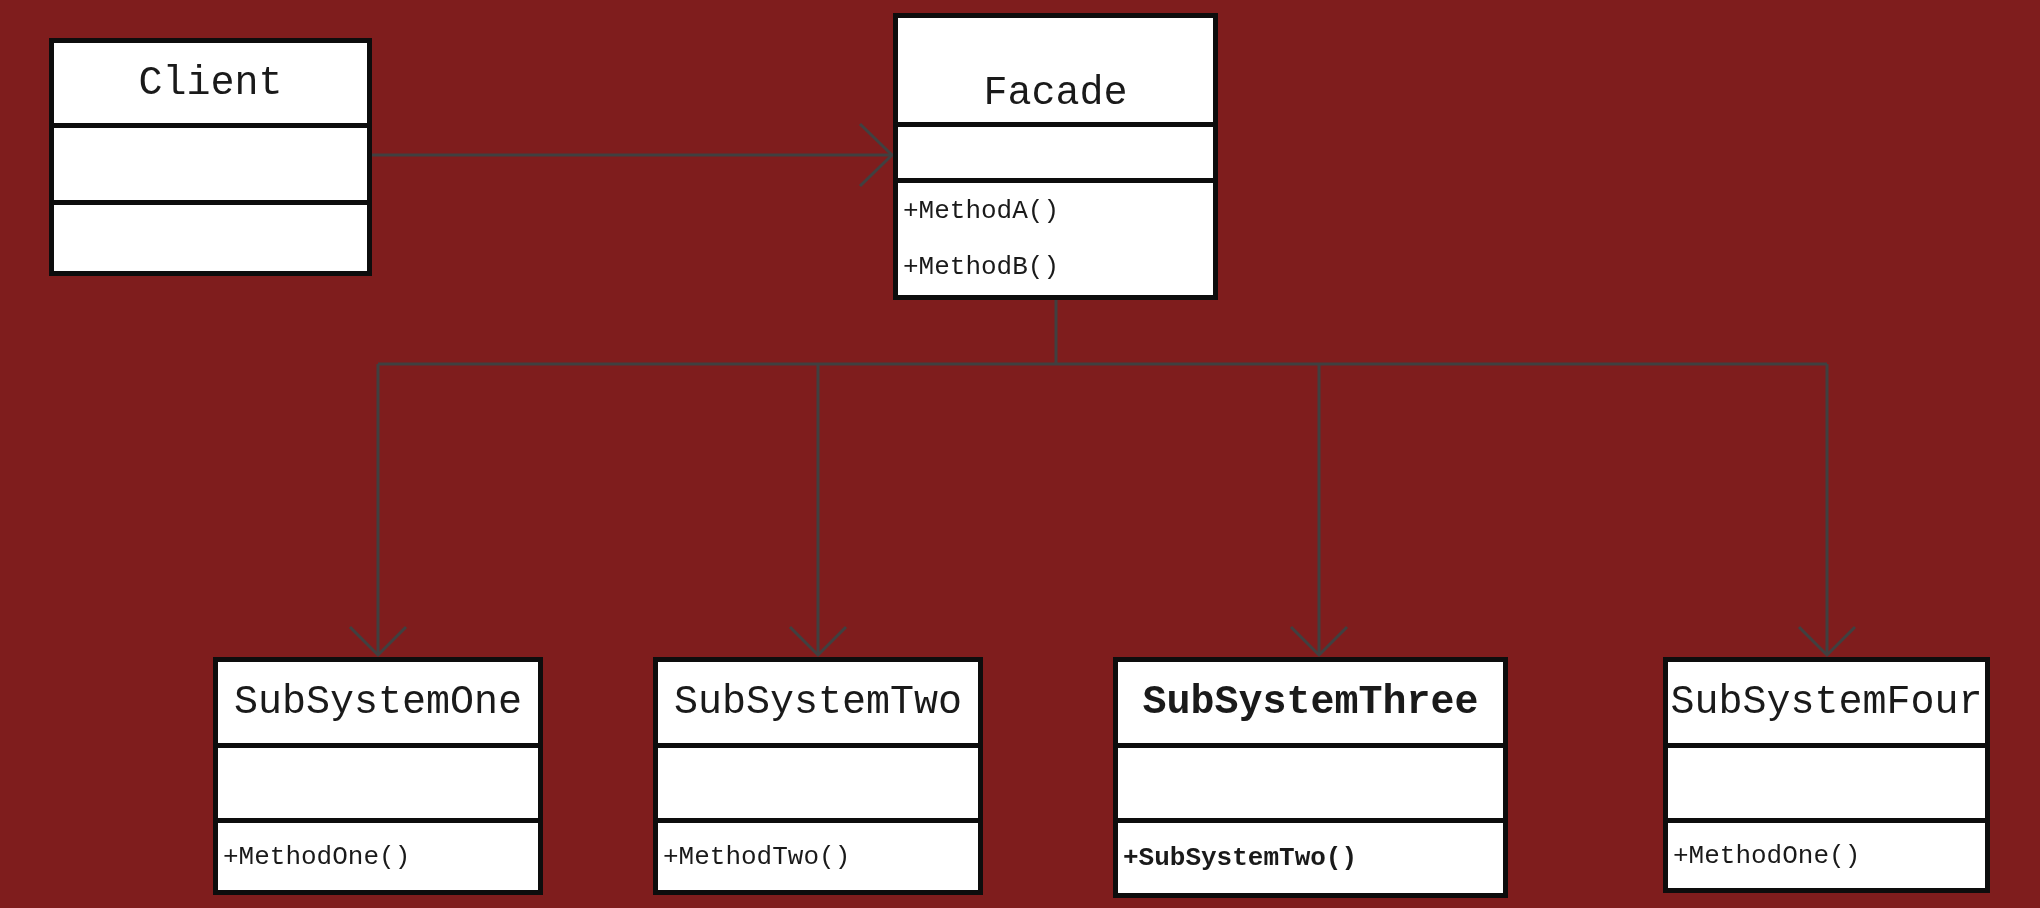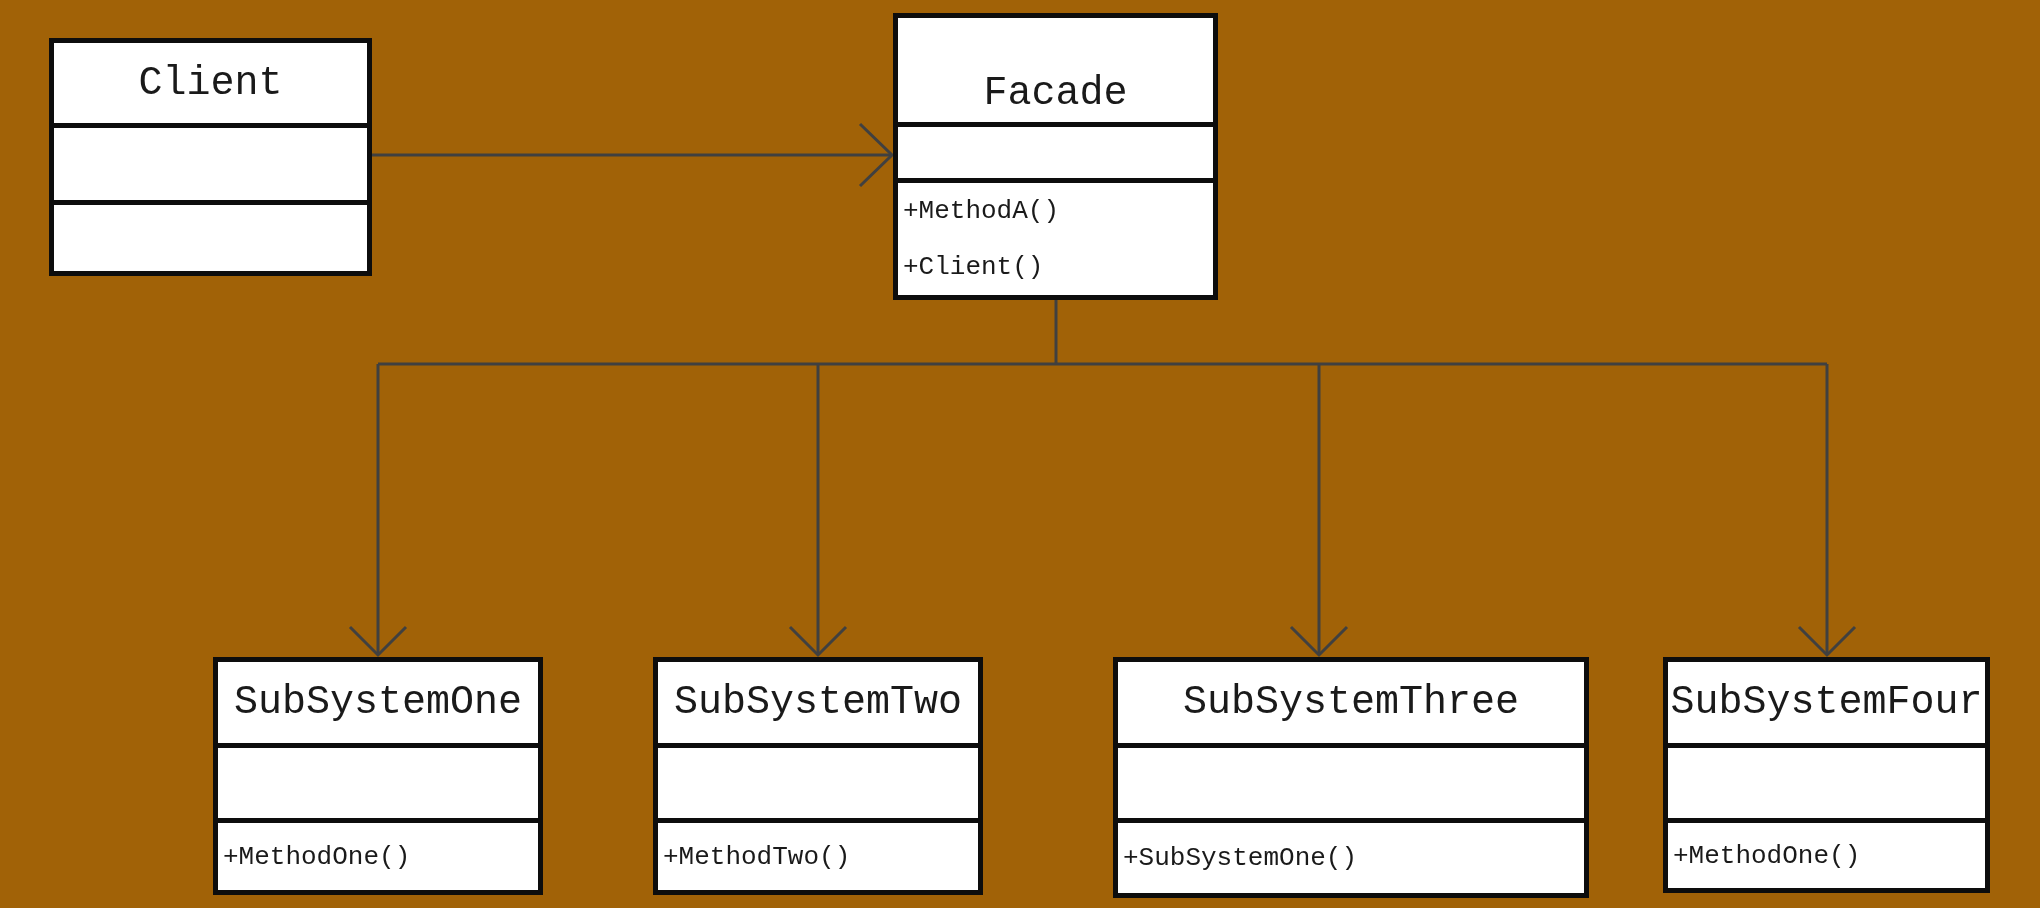--- a/index.html
+++ b/index.html
@@ -4,21 +4,21 @@
 <style>
   html, body {
     margin: 0;
     padding: 0;
     background: #ffffff;
   }
   .canvas {
     position: relative;
     width: 2040px;
     height: 908px;
-    background: #a16207;
+    background: #7f1d1d;
     font-family: "Liberation Mono", "DejaVu Sans Mono", monospace;
     color: #1a1a1a;
     overflow: hidden;
   }
   .connectors {
     position: absolute;
     left: 0;
     top: 0;
     width: 2040px;
     height: 908px;
@@ -91,45 +91,45 @@
     <div class="compartment comp-title" style="height:80px;">Client</div>
     <div class="compartment comp-attrs" style="height:77px;"></div>
     <div class="compartment comp-methods"></div>
   </div>
 
   <div class="uml-box" style="left:893px; top:13px; width:325px; height:287px;">
     <div class="compartment comp-title" style="height:80px;margin-top:46px;">Facade</div>
     <div class="compartment comp-attrs" style="height:75px;"></div>
     <div class="compartment comp-methods">
       <div class="method-line">+MethodA()</div>
-      <div class="method-line">+Client()</div>
+      <div class="method-line">+MethodB()</div>
     </div>
   </div>
 
   <div class="uml-box" style="left:653px; top:657px; width:330px; height:238px;">
     <div class="compartment comp-title" style="height:81px;">SubSystemTwo</div>
     <div class="compartment comp-attrs" style="height:75px;"></div>
     <div class="compartment comp-methods">
       <div class="method-line">+MethodTwo()</div>
     </div>
   </div>
 
   <div class="uml-box" style="left:213px; top:657px; width:330px; height:238px;">
     <div class="compartment comp-title" style="height:81px;">SubSystemOne</div>
     <div class="compartment comp-attrs" style="height:75px;"></div>
     <div class="compartment comp-methods">
       <div class="method-line">+MethodOne()</div>
     </div>
   </div>
 
-  <div class="uml-box" style="left:1113px; top:657px; width:476px; height:241px;">
+  <div class="uml-box" style="left:1113px; top:657px; width:395px; height:241px;font-weight:bold;">
     <div class="compartment comp-title" style="height:81px;">SubSystemThree</div>
     <div class="compartment comp-attrs" style="height:75px;"></div>
     <div class="compartment comp-methods">
-      <div class="method-line">+SubSystemOne()</div>
+      <div class="method-line">+SubSystemTwo()</div>
     </div>
   </div>
 
   <div class="uml-box" style="left:1663px; top:657px; width:327px; height:236px;">
     <div class="compartment comp-title" style="height:81px;border-radius:11px;">SubSystemFour</div>
     <div class="compartment comp-attrs" style="height:75px;"></div>
     <div class="compartment comp-methods">
       <div class="method-line">+MethodOne()</div>
     </div>
   </div>

